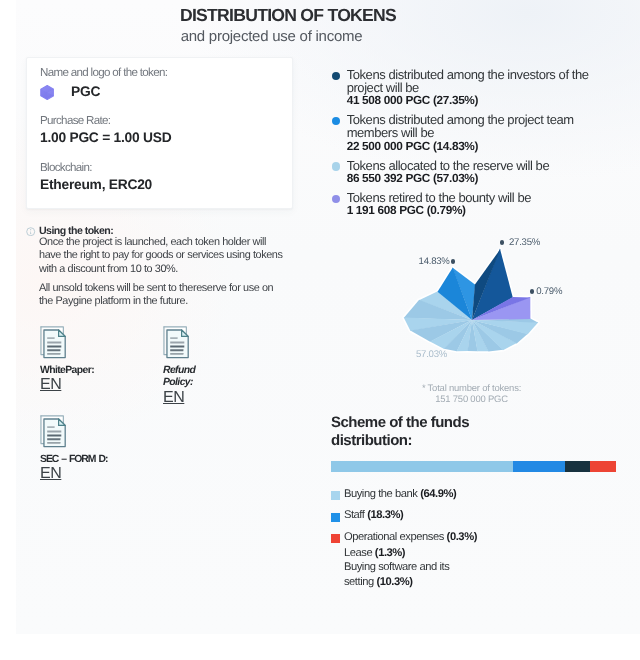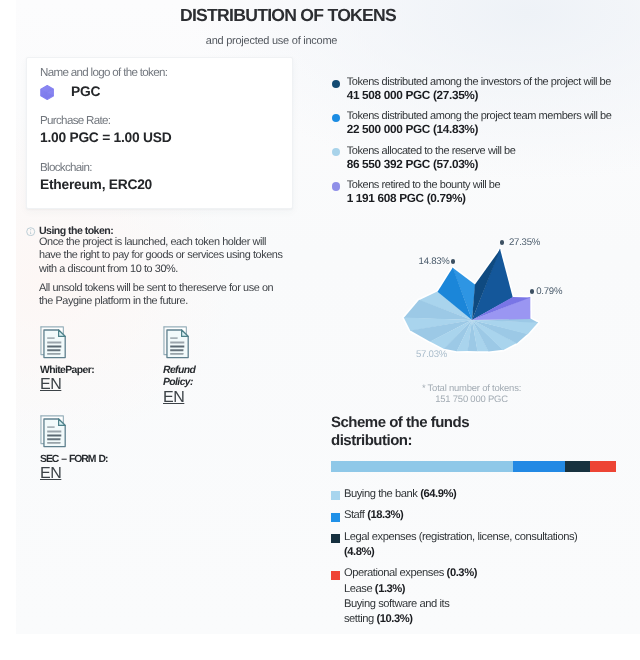--- a/index.html
+++ b/index.html
@@ -13,22 +13,22 @@
   #panel{position:absolute;left:16px;top:0;width:624px;height:634px;
         background:
           radial-gradient(560px 280px at 82% 2%, #eef2f7 0%, rgba(238,242,247,0) 60%),
           radial-gradient(300px 260px at 4% 44%, #fdf7f5 0%, rgba(253,247,245,0) 65%),
           linear-gradient(180deg,#fcfcfd 0%, #f9fafb 40%, #fafbfc 100%);}
   .abs{position:absolute;}
 
   
   #title{left:0;top:5px;width:576px;text-align:center;
          font-size:17.6px;font-weight:bold;letter-spacing:-0.74px;color:#2c2e32;}
-  #subtitle{left:0;top:35px;width:543px;text-align:center;
-            font-size:11px;color:#53585f;letter-spacing:-0.25px;}
+  #subtitle{left:0;top:28px;width:543px;text-align:center;
+            font-size:15px;color:#53585f;letter-spacing:-0.25px;}
 
   
   #card{left:26px;top:57px;width:264.5px;height:150px;background:#fff;
         border:1px solid #f0f2f4;border-radius:2px;
         box-shadow:0 1px 2px rgba(60,72,90,.045), 0 3px 8px rgba(60,72,90,.035);}
   .c-label{font-size:11.6px;letter-spacing:-0.68px;color:#72777e;}
   .c-value{font-size:13.8px;letter-spacing:-0.25px;font-weight:bold;color:#242629;}
 
   #l-name{left:40px;top:66px;}
   #logo-row{left:39.5px;top:85px;display:flex;align-items:flex-start;gap:17px;}
@@ -53,21 +53,21 @@
   #doc2{left:163px;top:326.3px;}
   #doc2 .dt{white-space:normal;width:40px;font-style:italic;}
   #doc3{left:40px;top:415px;}
   #doc3 .dt{letter-spacing:-1.05px;word-spacing:1.2px;}
   .doc .dt{margin-top:1.4px;}
 
   
   #bullets{left:331.5px;top:68px;width:282px;}
   .bl{position:relative;padding-left:15.2px;margin-bottom:6px;}
   .bl .dot{position:absolute;left:0;top:3.5px;width:8.4px;height:8.4px;border-radius:50%;}
-  .bl .t{font-size:11px;letter-spacing:-0.44px;color:#323639;line-height:13.1px;margin-top:8px;}
+  .bl .t{font-size:13px;letter-spacing:-0.44px;color:#323639;line-height:13.1px;}
   .bl .v{font-size:11.8px;letter-spacing:-0.33px;font-weight:bold;color:#1a1c20;line-height:13.2px;}
 
   
   #chart{left:402px;top:240px;width:140px;height:125px;}
   .clab{position:absolute;font-size:9.6px;letter-spacing:-0.26px;color:#4a5b6b;white-space:nowrap;}
   .cdot{position:absolute;width:4.6px;height:4.6px;border-radius:50%;background:#3d5062;}
   #lab-2735{left:509px;top:237px;}
   #dot-2735{left:499.5px;top:240.2px;}
   #lab-1483{left:418.6px;top:256px;}
   #dot-1483{left:450.8px;top:259.3px;}
@@ -253,24 +253,20 @@
   <div class="abs" id="f-legend">
       <div class="fl">
         <span class="sq" style="background: rgb(168, 213, 238);"></span>
         <div class="txt">Buying the bank <b>(64.9%)</b></div>
       </div>
       <div class="fl">
         <span class="sq" style="background: rgb(32, 145, 232);"></span>
         <div class="txt">Staff <b>(18.3%)</b></div>
       </div>
       <div class="fl">
-        <span class="sq" style="background: rgb(22, 48, 63);"></span>
-        <div class="txt">Legal expenses (registration, license, consultations) <b>(4.8%)</b></div>
-      </div>
-      <div class="fl">
         <span class="sq" style="background: rgb(239, 67, 53);"></span>
         <div class="txt">Operational expenses <b>(0.3%)</b></div>
       </div>
       <div class="fl extra first-extra">
         <div class="txt">Lease <b>(1.3%)</b></div>
       </div>
       <div class="fl extra">
         <div class="txt">Buying software and its <b></b></div>
       </div>
       <div class="fl extra">

